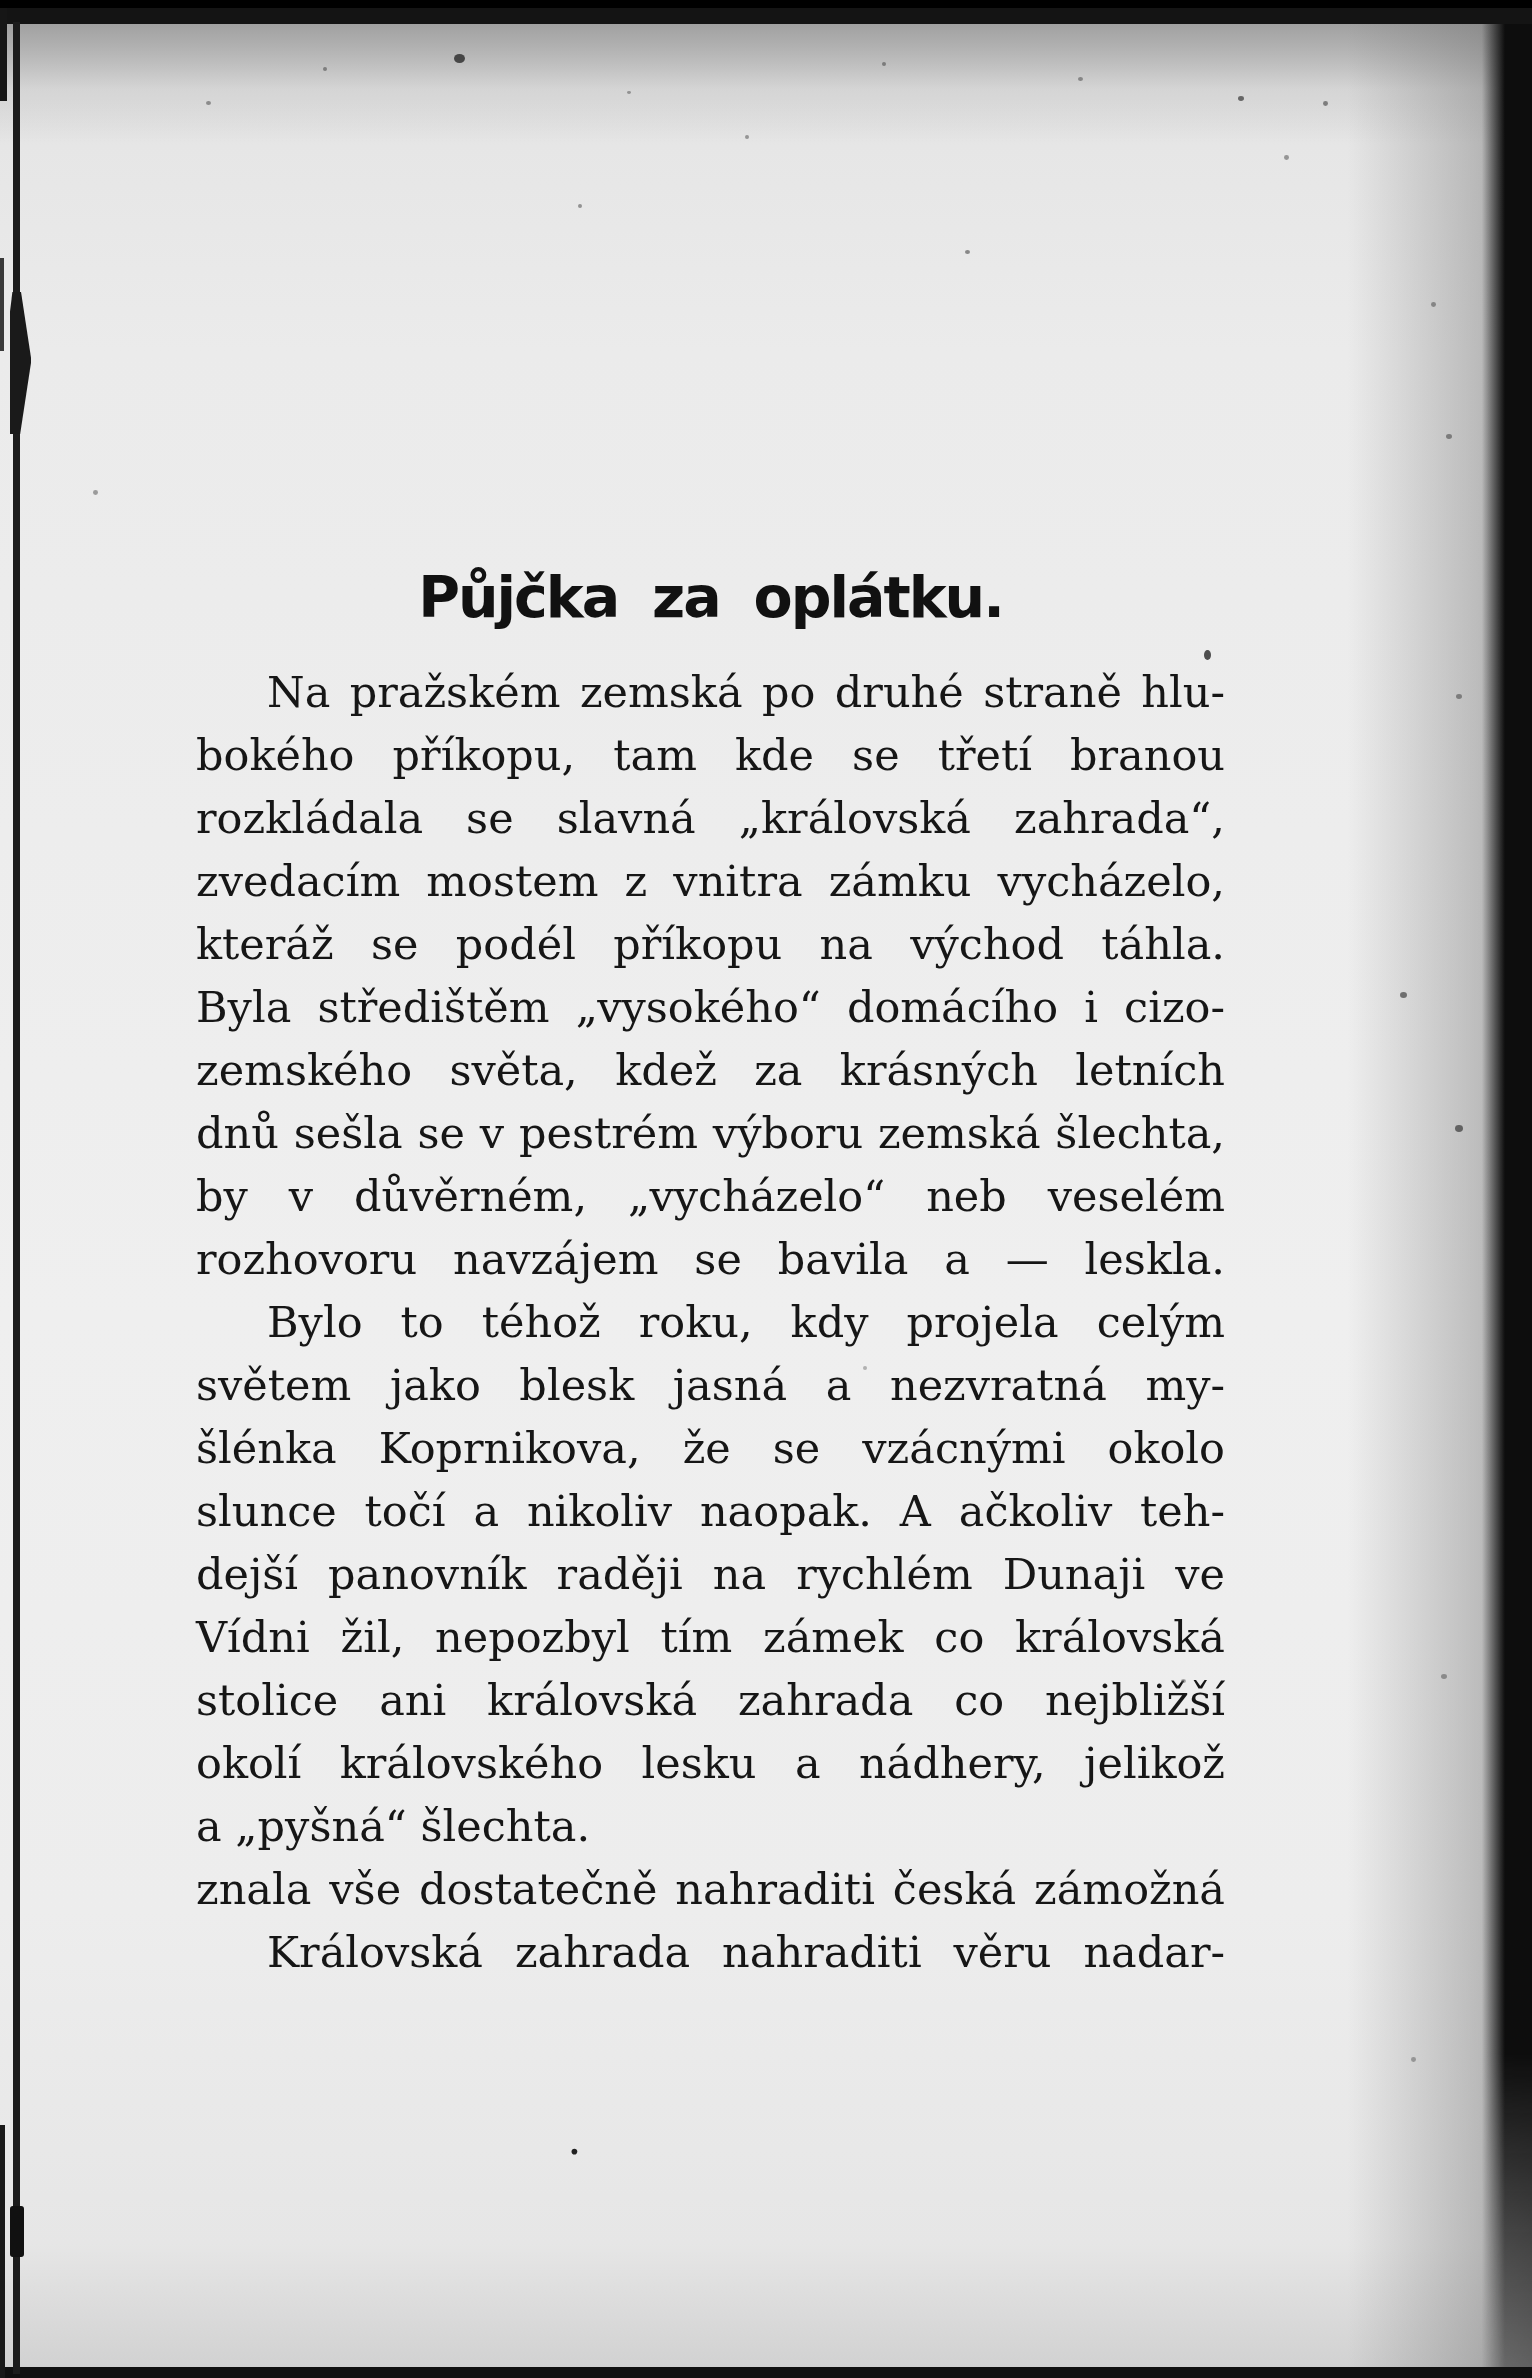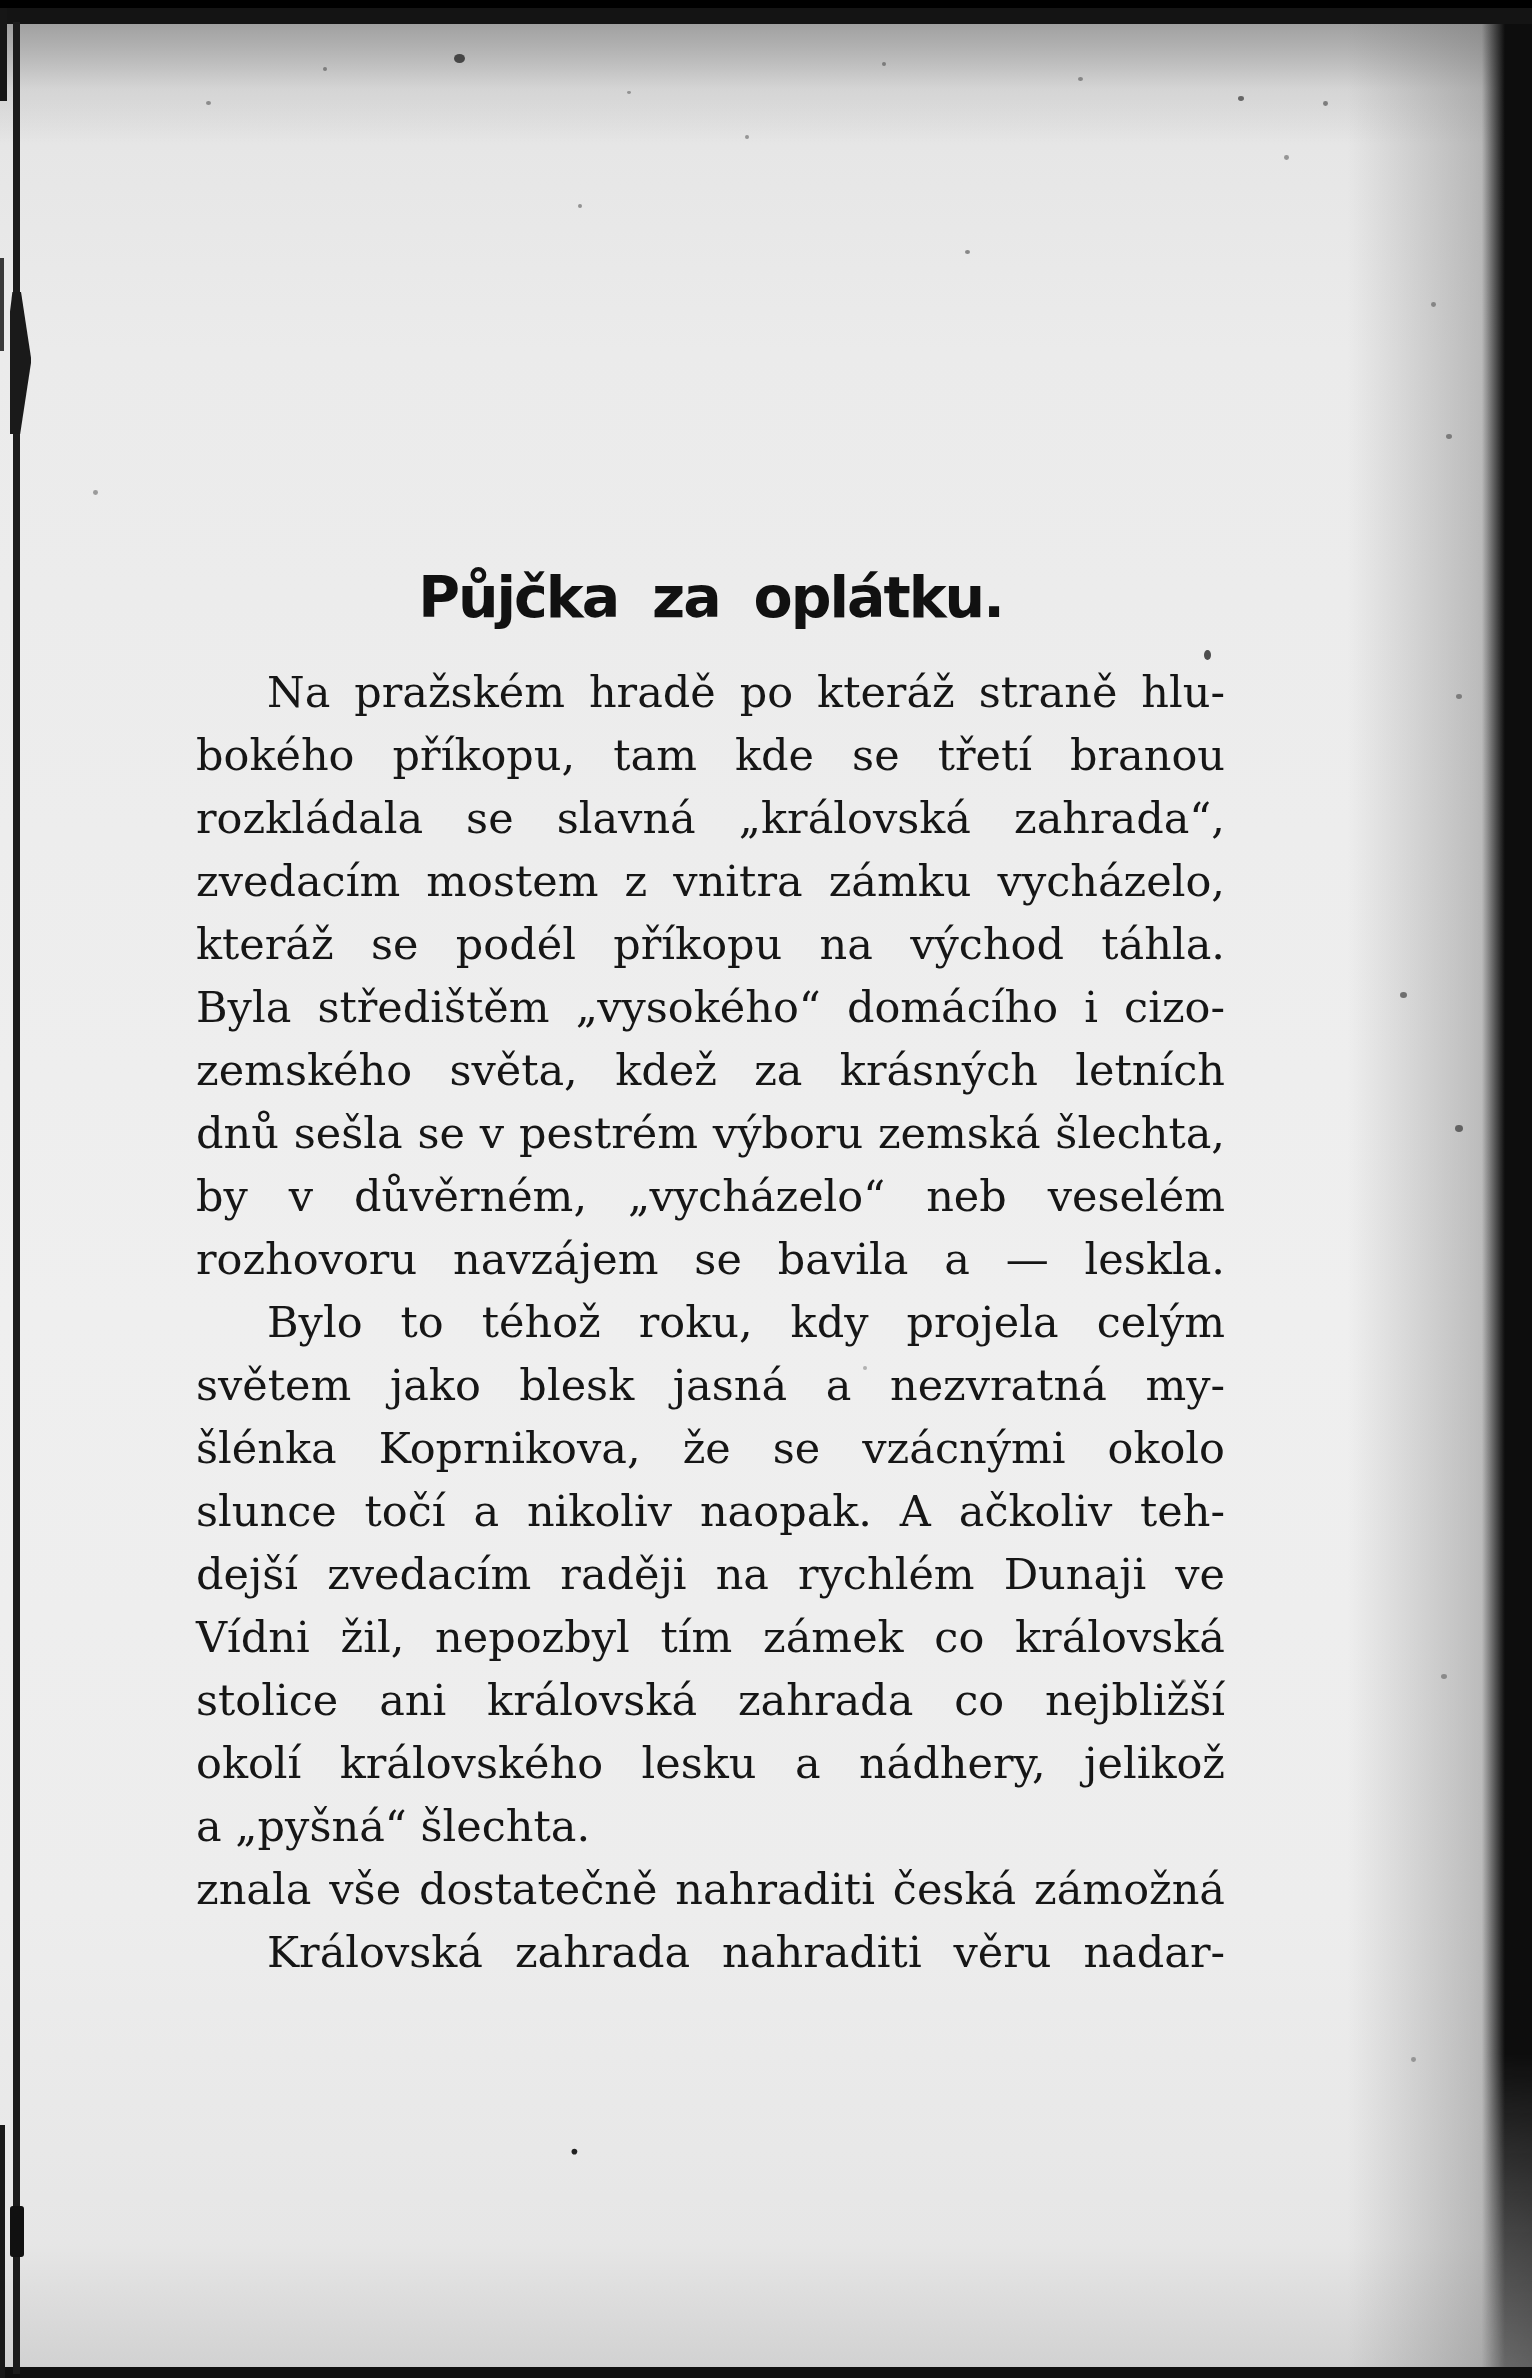--- a/index.html
+++ b/index.html
@@ -69,37 +69,37 @@
   <div class="spine-wedge"></div>
   <div class="spine-blob"></div>
   <div class="edge-sliver-top"></div>
   <div class="edge-sliver-mid"></div>
   <div class="edge-sliver-bottom"></div>
 
   <div class="title">Půjčka za oplátku.</div>
 
   <div class="text-column">
       <div>
-        <div class="line indent">Na pražském hradě po kteráž straně hlu-</div>
+        <div class="line indent">Na pražském zemská po druhé straně hlu-</div>
         <div class="line">bokého příkopu, tam kde se třetí branou</div>
         <div class="line">rozkládala se slavná „královská zahrada“,</div>
         <div class="line">zvedacím mostem z vnitra zámku vycházelo,</div>
         <div class="line">kteráž se podél příkopu na východ táhla.</div>
         <div class="line">Byla středištěm „vysokého“ domácího i cizo-</div>
         <div class="line">zemského světa, kdež za krásných letních</div>
         <div class="line">dnů sešla se v pestrém výboru zemská šlechta,</div>
         <div class="line">by v důvěrném, „vycházelo“ neb veselém</div>
         <div class="line">rozhovoru navzájem se bavila a — leskla.</div>
       </div>
       <div>
         <div class="line indent">Bylo to téhož roku, kdy projela celým</div>
         <div class="line">světem jako blesk jasná a nezvratná my-</div>
         <div class="line">šlénka Koprnikova, že se vzácnými okolo</div>
         <div class="line">slunce točí a nikoliv naopak. A ačkoliv teh-</div>
-        <div class="line">dejší zvedacím raději na rychlém Dunaji ve</div>
+        <div class="line">dejší panovník raději na rychlém Dunaji ve</div>
         <div class="line">Vídni žil, nepozbyl tím zámek co královská</div>
         <div class="line">stolice ani královská zahrada co nejbližší</div>
         <div class="line">okolí královského lesku a nádhery, jelikož</div>
         <div class="line short">a „pyšná“ šlechta.</div>
         <div class="line">znala vše dostatečně nahraditi česká zámožná</div>
       </div>
       <div>
         <div class="line indent">Královská zahrada nahraditi věru nadar-</div>
       </div>
     </div>

